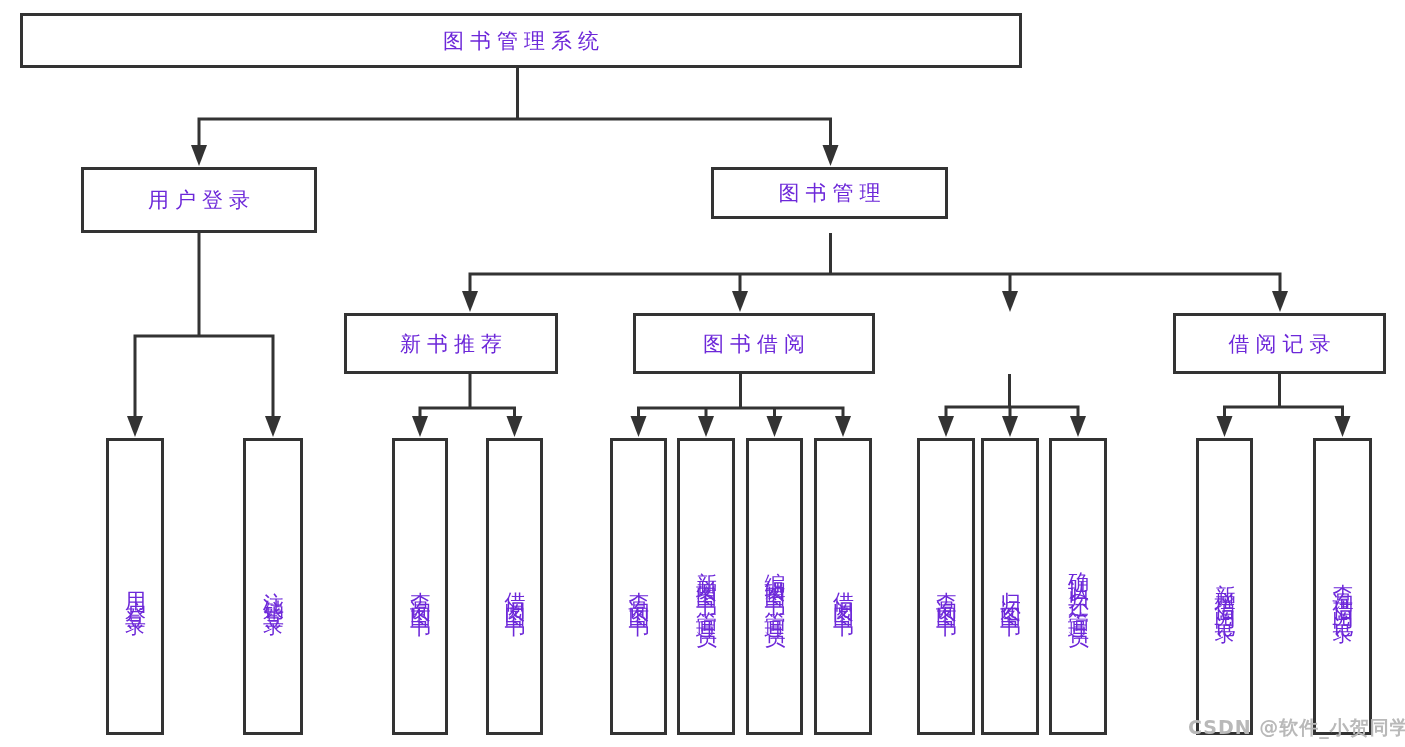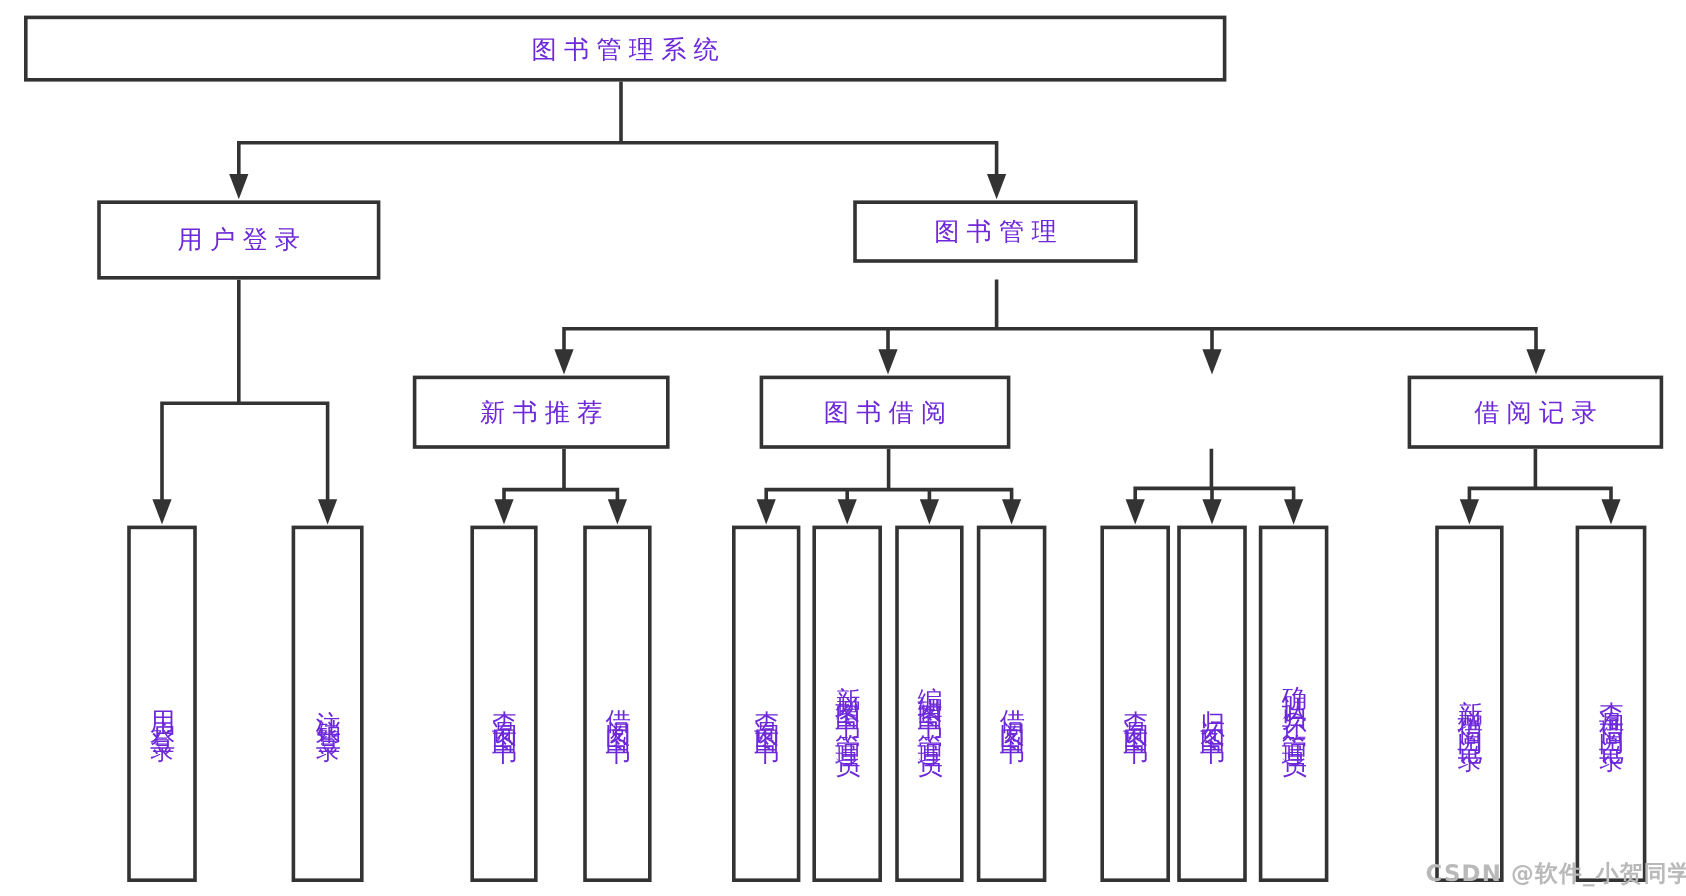--- a/index.html
+++ b/index.html
@@ -32,21 +32,21 @@
     line-height:1.1;
     white-space:nowrap;
   }
   
   .n-root{left:20px;top:13px;width:1002px;height:55px;}
   
   .n-userlogin{left:81px;top:167px;width:236px;height:66px;}
   .n-bookmgmt{left:711px;top:167px;width:237px;height:52px;}
   
   .n-newrec{left:344px;top:313px;width:214px;height:61px;}
-  .n-borrow{left:633px;top:313px;width:209px;height:61px;}
+  .n-borrow{left:633px;top:313px;width:242px;height:61px;}
   .n-current{left:903px;top:313px;width:213px;height:61px;}
   .n-records{left:1173px;top:313px;width:213px;height:61px;}
   
   .leaf{top:438px;height:297px;}
   .l-a1{left:106px;width:58px;}
   .l-a2{left:243px;width:60px;}
   .l-b1{left:392px;width:56px;}
   .l-b2{left:486px;width:57px;}
   .l-c1{left:610px;width:57px;}
   .l-c2{left:677px;width:58px;}

